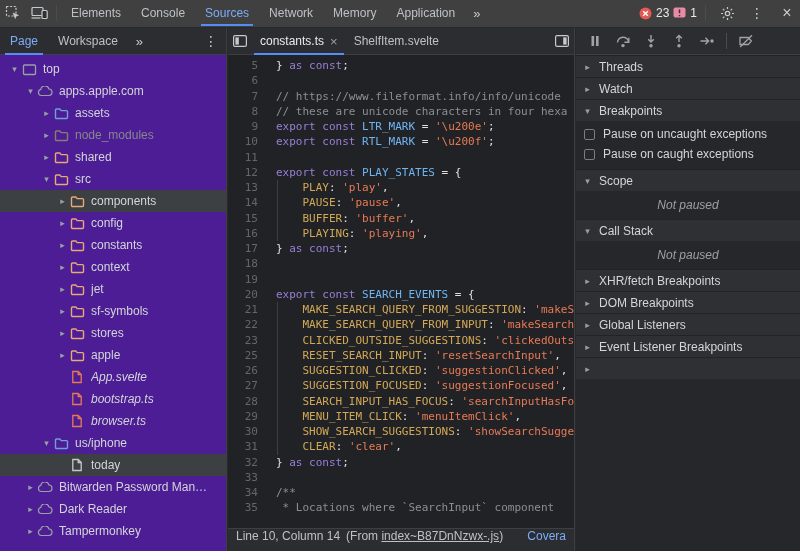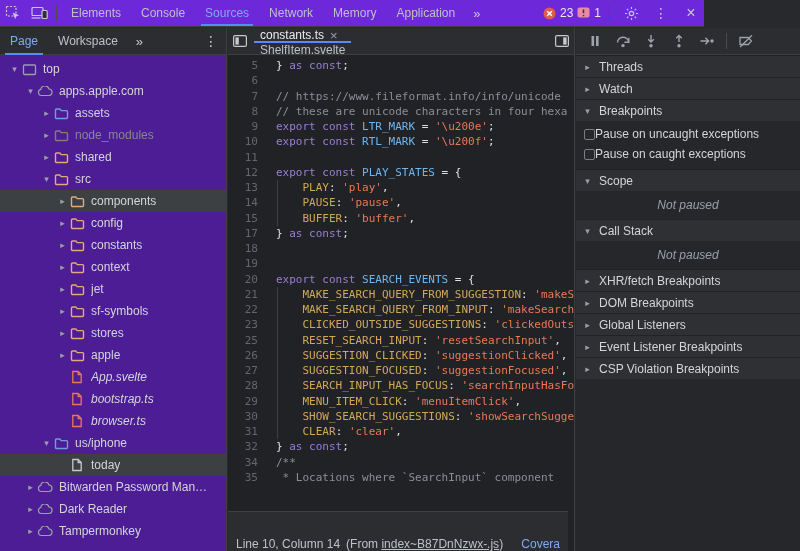--- a/index.html
+++ b/index.html
@@ -1,21 +1,21 @@
 <!DOCTYPE html>
 <html><head>
 <meta charset="utf-8">
 <style>
   * { margin:0; padding:0; box-sizing:border-box; }
   html,body { width:800px; height:551px; background:#202124; overflow:hidden; }
   body { font-family:"Liberation Sans","DejaVu Sans",sans-serif; font-size:12px; color:#dfe1e4; }
   #devtools { position:relative; width:800px; height:551px; background:#28292c; }
 
   
-  #top-toolbar { position:absolute; left:0; top:0; width:704px; height:27px; background:#6d28d9;
+  #top-toolbar { position:absolute; left:0; top:0; width:800px; height:27px; background:#404040;
     border-bottom:1px solid #3c4043; display:flex; align-items:center; }
   .tb-icon { width:26px; height:26px; display:flex; align-items:center; justify-content:center; color:#c7cacd; cursor:pointer; }
   .tb-sep { width:1px; height:16px; background:#494c50; margin:0 4px; }
   .main-tab { padding:0 10px; height:26px; display:flex; align-items:center; color:#bdc1c6; cursor:pointer; position:relative; }
   .main-tab.active { color:#7cacf8; }
   .main-tab.active::after { content:""; position:absolute; left:6px; right:6px; bottom:0; height:2px; background:#568cf5; }
   .more-tabs { color:#c7cacd; padding:0 8px; font-size:13px; cursor:pointer; }
   .badge-group { display:flex; align-items:center; gap:4px; margin-left:auto; }
   .badge { display:flex; align-items:center; gap:4px; cursor:pointer; }
   .badge-num { color:#e8eaed; }
@@ -58,33 +58,33 @@
   .ct { margin-left:18px; position:relative; flex:1; overflow:hidden; }
   .ct .guide { position:absolute; left:1px; top:0; bottom:0; border-left:1px solid #3b3e43; }
   .tk-k { color:#9a7fd5; } 
   .tk-v { color:#6fb5f0; } 
   .tk-p { color:#d2a856; } 
   .tk-s { color:#e87a54; } 
   .tk-c { color:#8b8f94; } 
   .tk-d { color:#dfe1e4; } 
 
   
-  #status { position:absolute; left:0; right:6px; bottom:0; height:40px; background:#2c2d31; border-top:1px solid #3c4043;
-    display:flex; align-items:flex-end; padding:0 8px; color:#bdc1c6; white-space:nowrap; overflow:hidden; }
+  #status { position:absolute; left:0; right:0; bottom:0; height:23px; background:#2c2d31; border-top:1px solid #3c4043;
+    display:flex; align-items:flex-start; padding:0 8px; color:#bdc1c6; white-space:nowrap; overflow:hidden; }
   #status .lnk { text-decoration:underline; color:#bdc1c6; cursor:pointer; }
   #status .cov { margin-left:auto; color:#7cacf8; cursor:pointer; padding-left:12px; }
 
   
   #dbg-toolbar { justify-content:flex-start; padding-left:6px; gap:2px; }
   .dbg-btn { width:26px; height:26px; display:flex; align-items:center; justify-content:center; color:#9ea3a8; cursor:pointer; }
   .sec-header { height:22px; display:flex; align-items:center; background:#2f3034; border-top:1px solid #222326;
     color:#d3d5d8; cursor:pointer; padding-left:6px; gap:6px; }
   .sec-header .texp { width:11px; }
   .sec-msg { padding:7px 0; text-align:center; color:#9aa0a6; font-style:italic; background:#26272a; }
-  .cb-row { display:flex; align-items:center; gap:0; height:20px; padding-left:8px; background:#26272a; color:#d3d5d8; cursor:pointer; }
+  .cb-row { display:flex; align-items:center; gap:8px; height:20px; padding-left:8px; background:#26272a; color:#d3d5d8; cursor:pointer; }
   .cb-box { width:11px; height:11px; border:1px solid #7a7d81; border-radius:2px; background:transparent; flex:none; }
   .cb-pad { padding:3px 0 5px; }
 
   svg { display:block; }
 </style>
 </head>
 <body>
 
 <div id="devtools">
 
@@ -361,21 +361,21 @@
   </div>
 
   <div id="editor">
     <div class="strip">
       <span class="panel-btn">
           <svg width="14" height="12" viewBox="0 0 14 12">
             <rect x="0.6" y="0.6" width="12.8" height="10.8" rx="1.5" fill="none" stroke="currentColor" stroke-width="1.2"></rect>
             <rect x="2.4" y="2.4" width="3.4" height="7.2" fill="currentColor"></rect>
           </svg>
         </span>
-      <div id="ed-tabs" style="display:flex;height:27px;flex-direction:column;">
+      <div id="ed-tabs" style="display:flex;height:27px;">
           <div class="ed-tab active">
             <span>constants.ts</span>
             <span class="tab-close">×</span>
           </div>
           <div class="ed-tab">
             <span>ShelfItem.svelte</span>
           </div>
         </div>
       <span class="panel-btn" style="margin-left:auto;">
           <svg width="14" height="12" viewBox="0 0 14 12">
@@ -389,35 +389,37 @@
         <div class="cl"><span class="ln">6</span><span class="ct"></span></div>
         <div class="cl"><span class="ln">7</span><span class="ct"><span class="tk-c">// https://www.fileformat.info/info/unicode</span></span></div>
         <div class="cl"><span class="ln">8</span><span class="ct"><span class="tk-c">// these are unicode characters in four hexa</span></span></div>
         <div class="cl"><span class="ln">9</span><span class="ct"><span class="tk-k">export const </span><span class="tk-v">LTR_MARK</span><span class="tk-d"> = </span><span class="tk-s">'\u200e'</span><span class="tk-d">;</span></span></div>
         <div class="cl"><span class="ln">10</span><span class="ct"><span class="tk-k">export const </span><span class="tk-v">RTL_MARK</span><span class="tk-d"> = </span><span class="tk-s">'\u200f'</span><span class="tk-d">;</span></span></div>
         <div class="cl"><span class="ln">11</span><span class="ct"></span></div>
         <div class="cl"><span class="ln">12</span><span class="ct"><span class="tk-k">export const </span><span class="tk-v">PLAY_STATES</span><span class="tk-d"> = {</span></span></div>
         <div class="cl"><span class="ln">13</span><span class="ct"><span class="guide"></span><span class="tk-d">    </span><span class="tk-p">PLAY</span><span class="tk-d">: </span><span class="tk-s">'play'</span><span class="tk-d">,</span></span></div>
         <div class="cl"><span class="ln">14</span><span class="ct"><span class="guide"></span><span class="tk-d">    </span><span class="tk-p">PAUSE</span><span class="tk-d">: </span><span class="tk-s">'pause'</span><span class="tk-d">,</span></span></div>
         <div class="cl"><span class="ln">15</span><span class="ct"><span class="guide"></span><span class="tk-d">    </span><span class="tk-p">BUFFER</span><span class="tk-d">: </span><span class="tk-s">'buffer'</span><span class="tk-d">,</span></span></div>
+        <div class="cl"><span class="ln">16</span><span class="ct"><span class="guide"></span><span class="tk-d">    </span><span class="tk-p">PLAYING</span><span class="tk-d">: </span><span class="tk-s">'playing'</span><span class="tk-d">,</span></span></div>
         <div class="cl"><span class="ln">17</span><span class="ct"><span class="tk-d">} </span><span class="tk-k">as const</span><span class="tk-d">;</span></span></div>
         <div class="cl"><span class="ln">18</span><span class="ct"></span></div>
         <div class="cl"><span class="ln">19</span></div>
         <div class="cl"><span class="ln">20</span><span class="ct"><span class="tk-k">export const </span><span class="tk-v">SEARCH_EVENTS</span><span class="tk-d"> = {</span></span></div>
         <div class="cl"><span class="ln">21</span><span class="ct"><span class="guide"></span><span class="tk-d">    </span><span class="tk-p">MAKE_SEARCH_QUERY_FROM_SUGGESTION</span><span class="tk-d">: </span><span class="tk-s">'makeSearchQueryFromSuggestion'</span></span></div>
         <div class="cl"><span class="ln">22</span><span class="ct"><span class="guide"></span><span class="tk-d">    </span><span class="tk-p">MAKE_SEARCH_QUERY_FROM_INPUT</span><span class="tk-d">: </span><span class="tk-s">'makeSearchQueryFromInput'</span></span></div>
         <div class="cl"><span class="ln">23</span><span class="ct"><span class="guide"></span><span class="tk-d">    </span><span class="tk-p">CLICKED_OUTSIDE_SUGGESTIONS</span><span class="tk-d">: </span><span class="tk-s">'clickedOutsideSuggestions'</span></span></div>
         <div class="cl"><span class="ln">25</span><span class="ct"><span class="guide"></span><span class="tk-d">    </span><span class="tk-p">RESET_SEARCH_INPUT</span><span class="tk-d">: </span><span class="tk-s">'resetSearchInput'</span><span class="tk-d">,</span></span></div>
         <div class="cl"><span class="ln">26</span><span class="ct"><span class="guide"></span><span class="tk-d">    </span><span class="tk-p">SUGGESTION_CLICKED</span><span class="tk-d">: </span><span class="tk-s">'suggestionClicked'</span><span class="tk-d">,</span></span></div>
         <div class="cl"><span class="ln">27</span><span class="ct"><span class="guide"></span><span class="tk-d">    </span><span class="tk-p">SUGGESTION_FOCUSED</span><span class="tk-d">: </span><span class="tk-s">'suggestionFocused'</span><span class="tk-d">,</span></span></div>
         <div class="cl"><span class="ln">28</span><span class="ct"><span class="guide"></span><span class="tk-d">    </span><span class="tk-p">SEARCH_INPUT_HAS_FOCUS</span><span class="tk-d">: </span><span class="tk-s">'searchInputHasFocus'</span></span></div>
         <div class="cl"><span class="ln">29</span><span class="ct"><span class="guide"></span><span class="tk-d">    </span><span class="tk-p">MENU_ITEM_CLICK</span><span class="tk-d">: </span><span class="tk-s">'menuItemClick'</span><span class="tk-d">,</span></span></div>
         <div class="cl"><span class="ln">30</span><span class="ct"><span class="guide"></span><span class="tk-d">    </span><span class="tk-p">SHOW_SEARCH_SUGGESTIONS</span><span class="tk-d">: </span><span class="tk-s">'showSearchSuggestions'</span></span></div>
         <div class="cl"><span class="ln">31</span><span class="ct"><span class="guide"></span><span class="tk-d">    </span><span class="tk-p">CLEAR</span><span class="tk-d">: </span><span class="tk-s">'clear'</span><span class="tk-d">,</span></span></div>
         <div class="cl"><span class="ln">32</span><span class="ct"><span class="tk-d">} </span><span class="tk-k">as const</span><span class="tk-d">;</span></span></div>
+        <div class="cl"><span class="ln">33</span><span class="ct"></span></div>
         <div class="cl"><span class="ln">34</span><span class="ct"><span class="tk-c">/**</span></span></div>
         <div class="cl"><span class="ln">35</span><span class="ct"><span class="tk-c"> * Locations where `SearchInput` component</span></span></div>
       </div>
     <div id="status">
       <span>Line 10, Column 14</span>
       <span style="margin-left:6px;">
         <span>(From </span><span class="lnk">index~B87DnNzwx-.js</span><span>)</span>
       </span>
       <span class="cov">Covera</span>
     </div>
@@ -508,18 +510,17 @@
         <div class="sec-header">
           <span class="texp">▸</span>
           <span>Global Listeners</span>
         </div>
         <div class="sec-header">
           <span class="texp">▸</span>
           <span>Event Listener Breakpoints</span>
         </div>
         <div class="sec-header">
           <span class="texp">▸</span>
-          <span>CSP Violation Breakpoints</span>
         </div>
       </div>
   </div>
 
 </div>
 
 </body></html>

